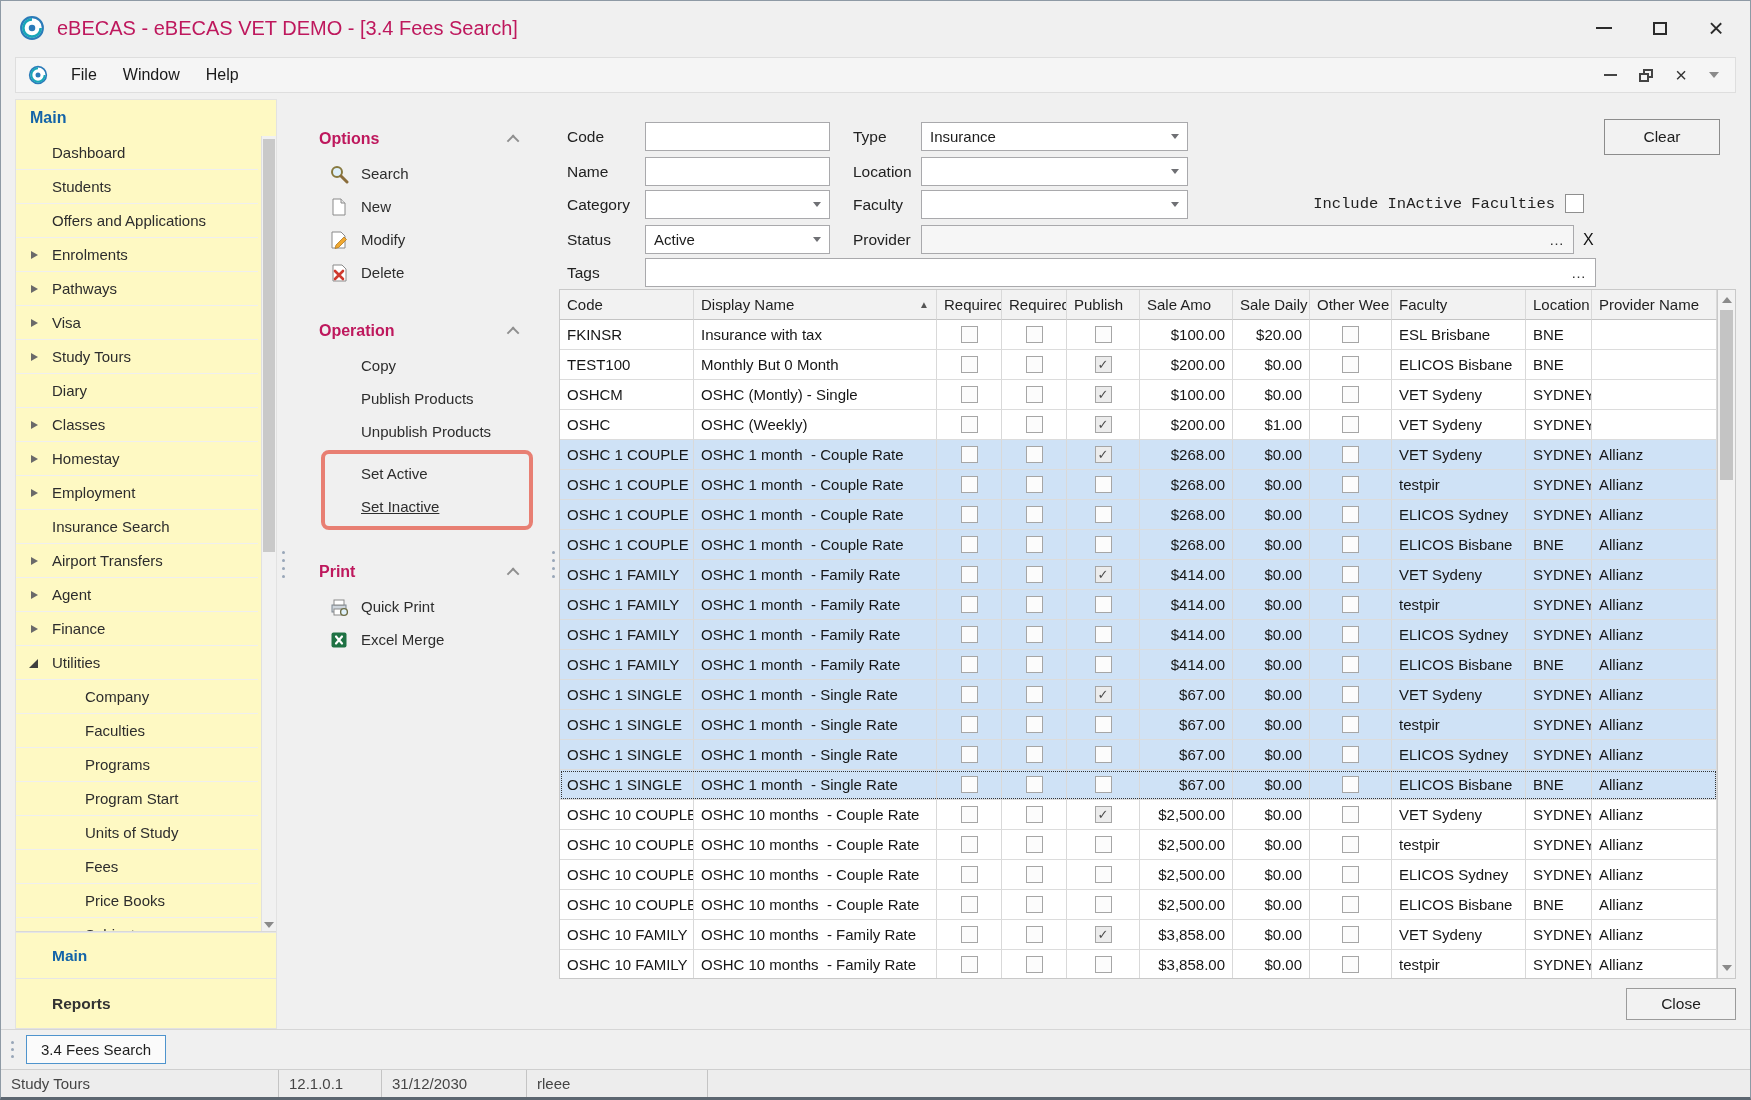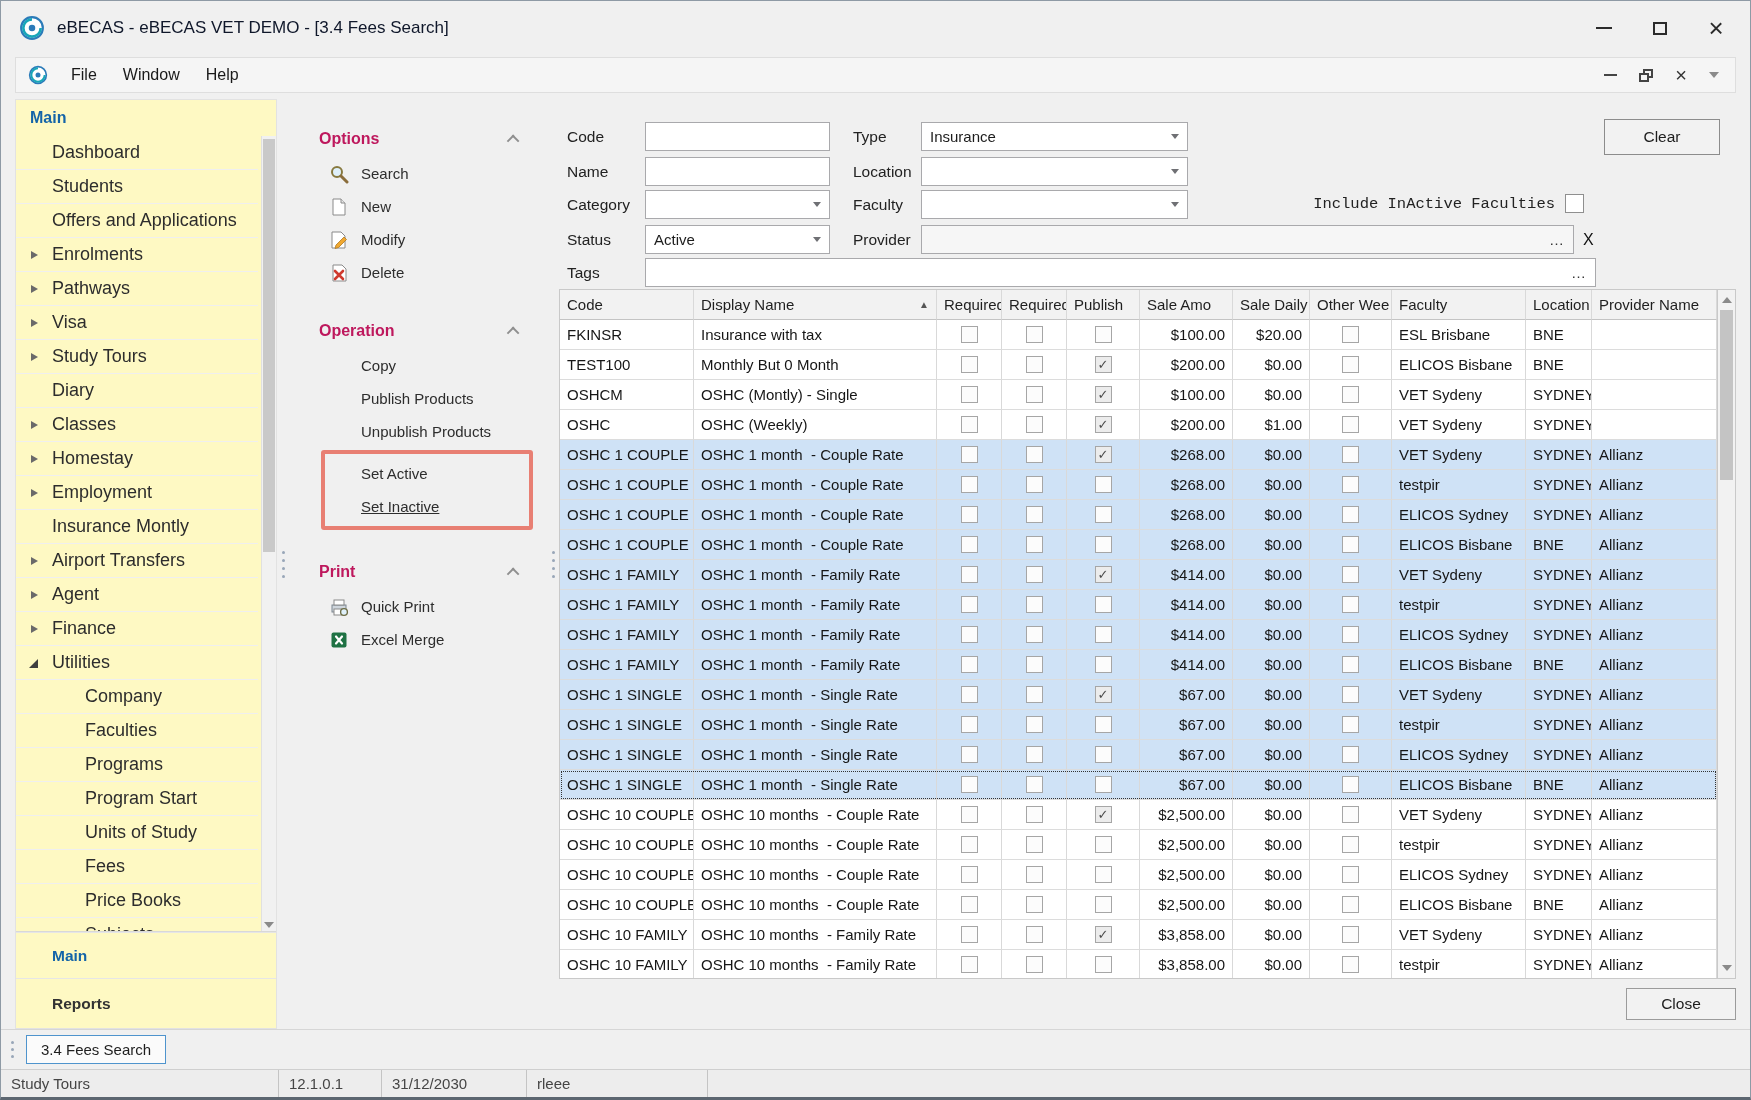--- a/index.html
+++ b/index.html
@@ -4,21 +4,21 @@
 <style>
   * { box-sizing: border-box; margin: 0; padding: 0; }
   body { margin: 0; background: #ffffff; font-family: "Liberation Sans", sans-serif; }
 
   .window { width: 1751px; height: 1100px; background: #f0f0f0; border: 1px solid #8e9aa5;
             border-bottom: 3px solid #5c6670; display: flex; flex-direction: column; color: #1e1e1e; overflow: hidden; }
 
   
   .titlebar { flex: 0 0 54px; display: flex; align-items: center; padding: 0 6px 0 18px; }
   .app-icon { width: 26px; height: 26px; margin-right: 12px; flex: 0 0 auto; }
-  .title-text { font-size: 17px; color: #0f172a; }
+  .title-text { font-size: 20px; color: #be185d; }
   .win-controls { margin-left: auto; display: flex; }
   .win-btn { width: 56px; height: 42px; display: flex; align-items: center; justify-content: center; }
   .glyph-min { width: 16px; height: 2px; background: #2b2b2b; }
   .glyph-max { width: 14px; height: 13px; border: 2px solid #2b2b2b; }
   .glyph-close { font-size: 26px; color: #2b2b2b; line-height: 1; }
 
   
   .menu-row { flex: 0 0 44px; padding: 2px 14px 6px 14px; }
   .menubar { height: 36px; background: #f5f5f5; border: 1px solid #dedede; display: flex; align-items: center; padding: 0 8px; }
   .menu-logo { width: 20px; height: 20px; margin: 0 10px 0 4px; }
@@ -32,21 +32,21 @@
   .mb-caret { width: 0; height: 0; border-left: 5px solid transparent; border-right: 5px solid transparent; border-top: 6px solid #8a8a8a; }
 
   
   .bodyrow { flex: 1; display: flex; padding: 0 14px; min-height: 0; }
 
   
   .sidebar { flex: 0 0 262px; background: #fef9c3; border: 1px solid #e2e2e2; display: flex; flex-direction: column; min-height: 0; }
   .sidebar-header { flex: 0 0 36px; display: flex; align-items: center; padding-left: 14px; font-weight: bold; color: #1464a8; font-size: 16px; }
   .nav { flex: 1; position: relative; overflow: hidden; padding-right: 18px; }
   .nav-item { position: relative; height: 34px; display: flex; align-items: center; padding-left: 36px;
-              font-size: 18px; color: #2d2d2d; border-bottom: 1px solid #efefef; }
+              font-size: 15px; color: #2d2d2d; border-bottom: 1px solid #efefef; }
   .nav-item.sub { padding-left: 69px; }
   .tri-col { position: absolute; left: 15px; top: 13px; width: 0; height: 0;
              border-left: 7px solid #6a6a6a; border-top: 4.5px solid transparent; border-bottom: 4.5px solid transparent; }
   .tri-exp { position: absolute; left: 13px; top: 13px; width: 0; height: 0;
              border-bottom: 9px solid #3f3f3f; border-left: 9px solid transparent; }
   .sb-scroll { position: absolute; top: 0; right: 0; bottom: 0; width: 15px; background: #f1f1f1; border-left: 1px solid #e0e0e0; }
   .sb-thumb { position: absolute; top: 3px; left: 1px; right: 1px; height: 52%; background: #c9c9c9; }
   .sb-down { position: absolute; bottom: 3px; left: 0; right: 0; display: flex; justify-content: center; }
   .sb-down i { width: 0; height: 0; border-left: 5px solid transparent; border-right: 5px solid transparent; border-top: 6px solid #8a8a8a; }
   .sidebar-bottom { flex: 0 0 auto; border-top: 1px solid #d8d8d8; }
@@ -60,21 +60,21 @@
 
   
   .options { flex: 0 0 258px; padding-top: 22px; }
   .opt-group { margin-bottom: 24px; }
   .opt-header { height: 36px; display: flex; align-items: center; justify-content: space-between;
                 padding: 0 28px 0 30px; color: #be185d; font-weight: bold; font-size: 16px; }
   .chev { width: 9px; height: 9px; border-left: 2px solid #8f8f8f; border-top: 2px solid #8f8f8f; transform: rotate(45deg) translateY(2px); }
   .opt-item { height: 33px; display: flex; align-items: center; padding-left: 40px; font-size: 15px; color: #2d2d2d; }
   .opt-item .oicon { width: 20px; height: 20px; margin-right: 12px; display: flex; align-items: center; justify-content: center; }
   .opt-item.noicon { padding-left: 72px; }
-  .hl-box { border: 4px solid #e87f73; border-radius: 3px; margin: 2px 14px 2px 32px; padding: 3px 0; }
+  .hl-box { border: 4px solid #e87f73; border-radius: 8px; margin: 2px 14px 2px 32px; padding: 3px 0; }
   .hl-box .opt-item { padding-left: 36px; }
   .underlined { text-decoration: underline; }
 
   
   .main { flex: 1; display: flex; flex-direction: column; padding-top: 10px; min-width: 0; }
 
   .filters { position: relative; flex: 0 0 180px; font-size: 15px; }
   .flabel { position: absolute; height: 29px; display: flex; align-items: center; color: #222; font-size: 15.5px; }
   .ffield { position: absolute; height: 29px; background: #fff; border: 1px solid #a9a9ac; display: flex;
             align-items: center; padding: 0 8px; font-size: 15px; color: #1c1c1c; }
@@ -234,21 +234,21 @@
           </div>
           <div class="nav-item">
             <span class="tri-col"></span>
             <span>Homestay</span>
           </div>
           <div class="nav-item">
             <span class="tri-col"></span>
             <span>Employment</span>
           </div>
           <div class="nav-item">
-            <span>Insurance Montly</span>
+            <span>Insurance Search</span>
           </div>
           <div class="nav-item">
             <span class="tri-col"></span>
             <span>Airport Transfers</span>
           </div>
           <div class="nav-item">
             <span class="tri-col"></span>
             <span>Agent</span>
           </div>
           <div class="nav-item">

